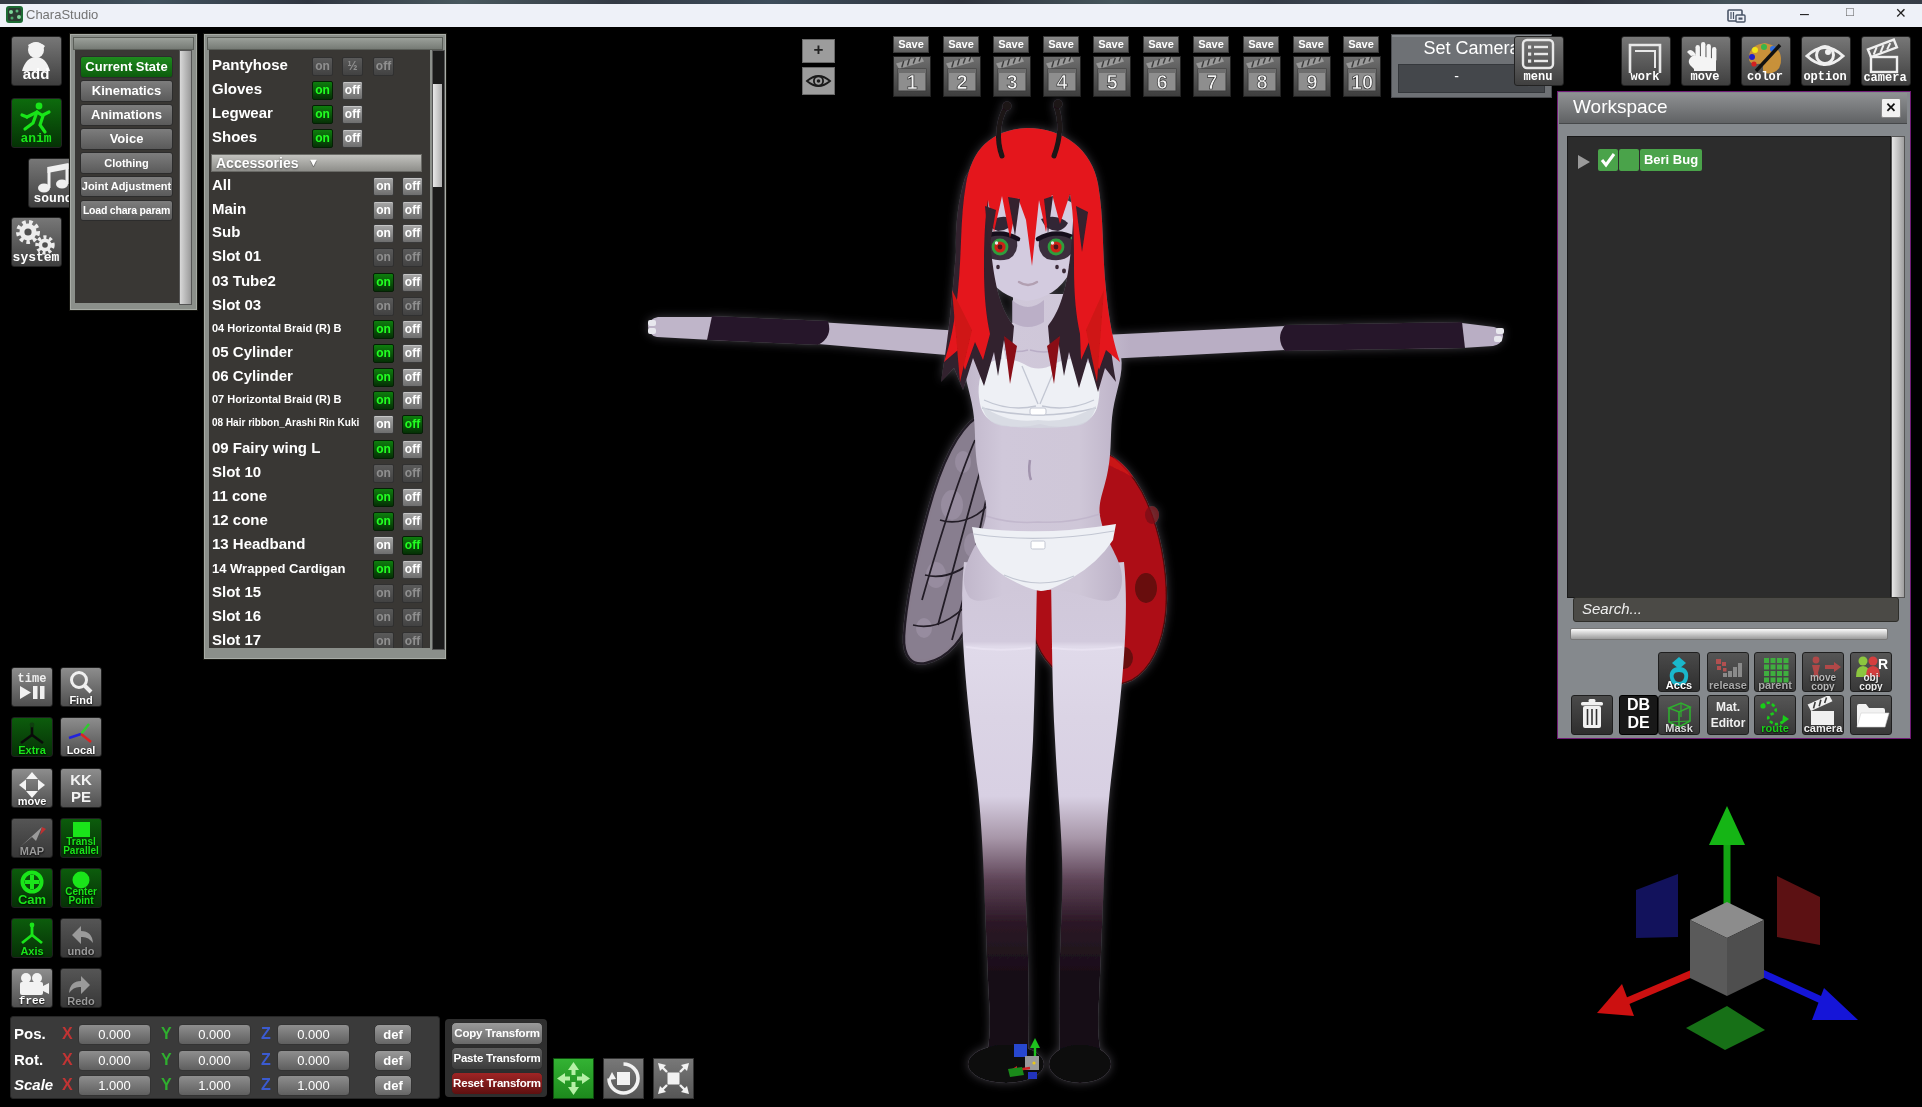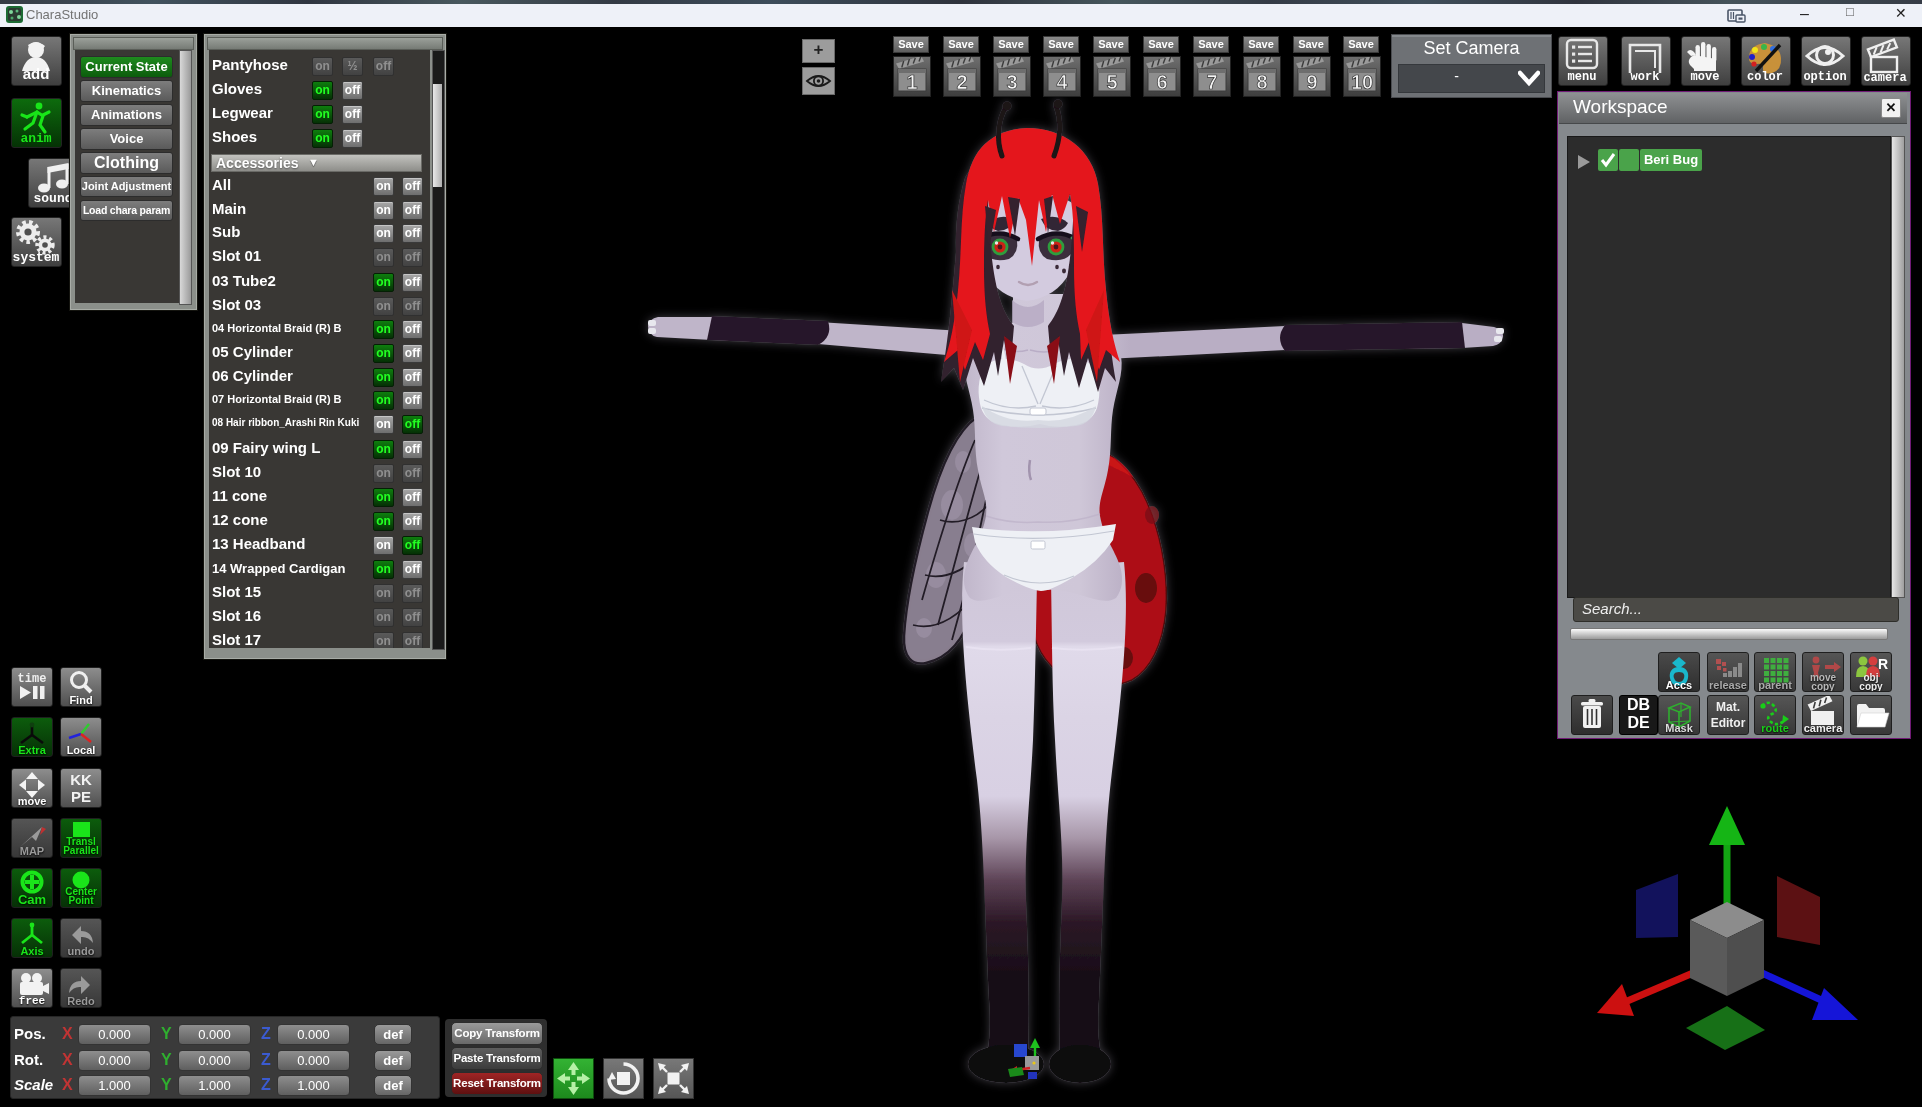--- a/index.html
+++ b/index.html
@@ -268,21 +268,21 @@
   </div>
 
   <div class="abs panel" style="left:69px;top:33px;width:127px;height:276px;">
     <div class="grip"></div>
     <div class="pcontent" style="left:5px;top:16px;width:104px;height:253px;"></div>
     <div class="abs" style="left:109px;top:16px;width:11px;height:253px;background:linear-gradient(90deg,#d8d8d8,#9a9a9a);border:1px solid #555;"></div>
     <div class="gbtn" style="left:10px;top:22px;width:91px;height:20px;background:linear-gradient(#1e8a1e,#0c5c0c);font-weight:bold;font-size:13px;line-height:20px;">Current State</div>
     <div class="gbtn" style="left:10px;top:46px;width:91px;height:20px;font-weight:bold;font-size:13px;line-height:20px;background:linear-gradient(#7d7d7d,#5a5a5a);">Kinematics</div>
     <div class="gbtn" style="left:10px;top:70px;width:91px;height:20px;font-weight:bold;font-size:13px;line-height:20px;background:linear-gradient(#7d7d7d,#5a5a5a);">Animations</div>
     <div class="gbtn" style="left:10px;top:94px;width:91px;height:20px;font-weight:bold;font-size:13px;line-height:20px;background:linear-gradient(#7d7d7d,#5a5a5a);">Voice</div>
-    <div class="gbtn" style="left:10px;top:118px;width:91px;height:20px;font-weight:bold;font-size:16px;line-height:20px;background:linear-gradient(#7d7d7d,#5a5a5a);">Clothing</div>
+    <div class="gbtn" style="left:10px;top:118px;width:91px;height:20px;font-weight:bold;font-size:11px;line-height:20px;background:linear-gradient(#7d7d7d,#5a5a5a);">Clothing</div>
     <div class="gbtn" style="left:10px;top:142px;width:91px;height:19px;font-weight:bold;font-size:11px;line-height:19px;background:linear-gradient(#7d7d7d,#5a5a5a);">Joint Adjustment</div>
     <div class="gbtn" style="left:10px;top:166px;width:91px;height:19px;font-weight:bold;font-size:10.5px;line-height:19px;letter-spacing:-0.2px;background:linear-gradient(#7d7d7d,#5a5a5a);">Load chara param</div>
   </div>
 
   <div class="abs panel" style="left:203px;top:33px;width:242px;height:625px;">
     <div class="grip"></div>
     <div class="pcontent" style="left:5px;top:16px;width:221px;height:598px;overflow:hidden;" id="clothlist">
       <div class="rowtxt" style="left:3px;top:6px;font-size:15px;">Pantyhose</div>
       <div class="onoff oo-d" style="left:103px;top:7px;">on</div>
       <div class="onoff oo-d" style="left:133px;top:7px;">½</div>
@@ -551,21 +551,21 @@
   <div class="abs" style="left:1391px;top:34px;width:159px;height:62px;background:#6e7175;border:1px solid #4a4c50;box-shadow:inset 0 2px 0 #84888c;">
     <div style="position:absolute;left:0;top:3px;width:100%;text-align:center;font-size:18px;color:#fff;">Set Camera</div>
     <div style="position:absolute;left:6px;top:29px;width:145px;height:27px;background:#44474b;border:1px solid #35383c;">
       <div style="position:absolute;left:0;top:3px;width:115px;text-align:center;font-size:14px;color:#fff;">-</div>
       <svg style="position:absolute;right:4px;top:5px" width="22" height="17">
           <path d="M2 3 L11 13 L20 3" fill="none" stroke="#fff" stroke-width="4.5" stroke-linecap="round"></path>
         </svg>
     </div>
   </div>
 
-  <div class="tbtn" style="left:1558px;top:36px;width:48px;height:48px;">
+  <div class="tbtn" style="left:1514px;top:36px;width:48px;height:48px;">
     <svg width="46" height="46">
         <rect x="8" y="3" width="30" height="28" rx="4" fill="none" stroke="#e8e8e8" stroke-width="2.4"></rect>
         <g stroke="#e8e8e8" stroke-width="2.4">
           <line x1="19" y1="10" x2="33" y2="10"></line>
           <line x1="19" y1="17" x2="33" y2="17"></line>
           <line x1="19" y1="24" x2="33" y2="24"></line>
         </g>
         <g fill="#e8e8e8">
           <rect x="13" y="8.5" width="3.2" height="3.2"></rect>
           <rect x="13" y="15.5" width="3.2" height="3.2"></rect>

